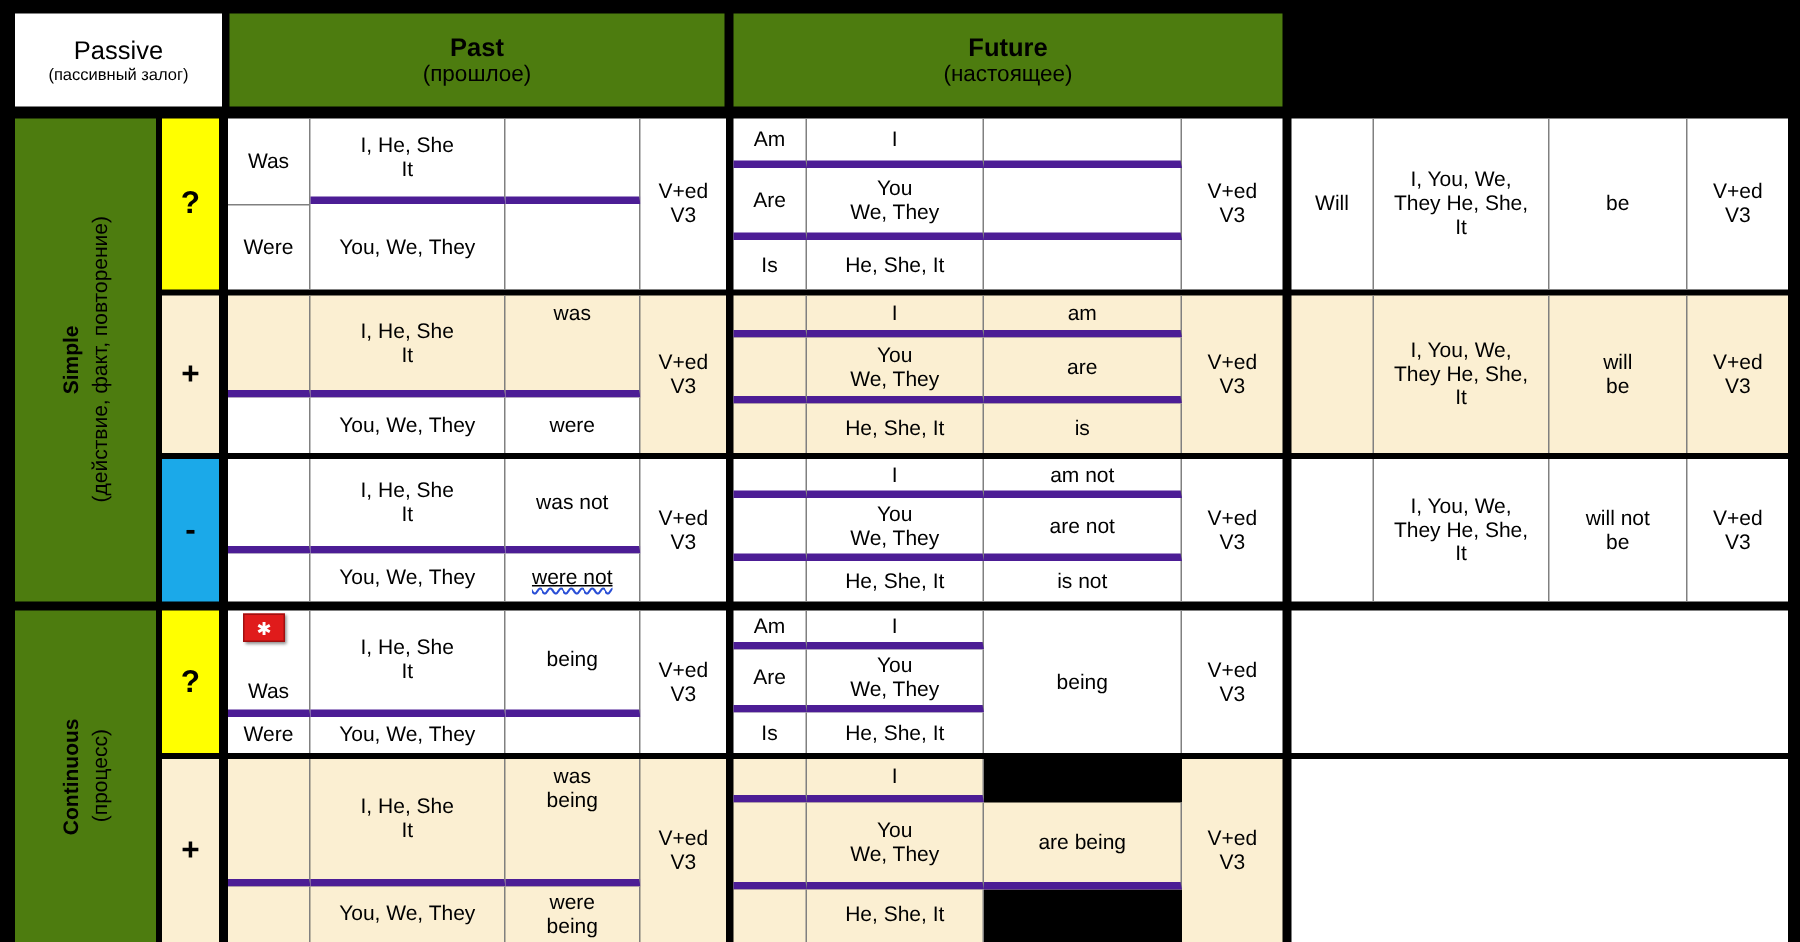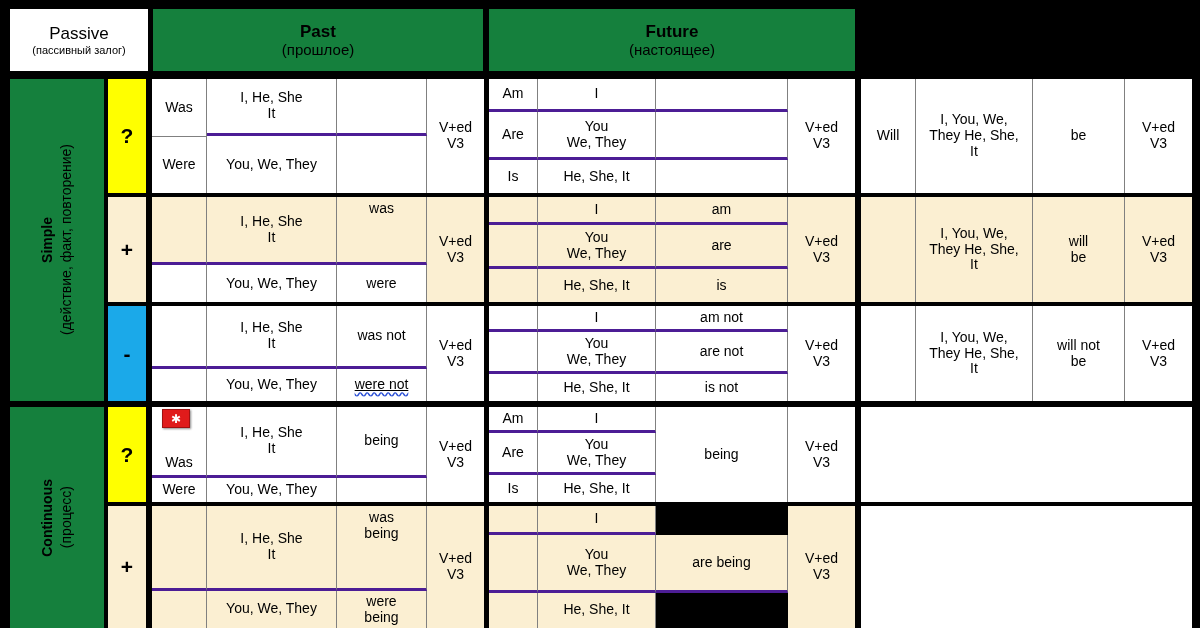--- a/index.html
+++ b/index.html
@@ -29,27 +29,27 @@
     box-sizing: border-box;
     background: #ffffff;
     display: flex;
     align-items: center;
     justify-content: center;
     text-align: center;
     line-height: 1.12;
     overflow: hidden;
   }
   .cell.beige   { background: #fbefd2; }
-  .cell.blueh   { background: #15803d; }
+  .cell.blueh   { background: #4d7c0f; }
   .cell.yellow  { background: #ffff00; }
   .cell.cyan    { background: #1ba9e9; }
   .cell.plain   { background: #ffffff; }
   .tr { border-right:  1px solid #808080; }
   .tt { border-top:    1px solid #808080; }
-  .tb { border-bottom: 3px solid #4c1d95; }
+  .tb { border-bottom: 5px solid #4c1d95; }
 
   
   .hdr {
     flex-direction: column;
     gap: 1px;
   }
   .hdr .en {
     font-weight: bold;
     font-size: 17px;
   }

